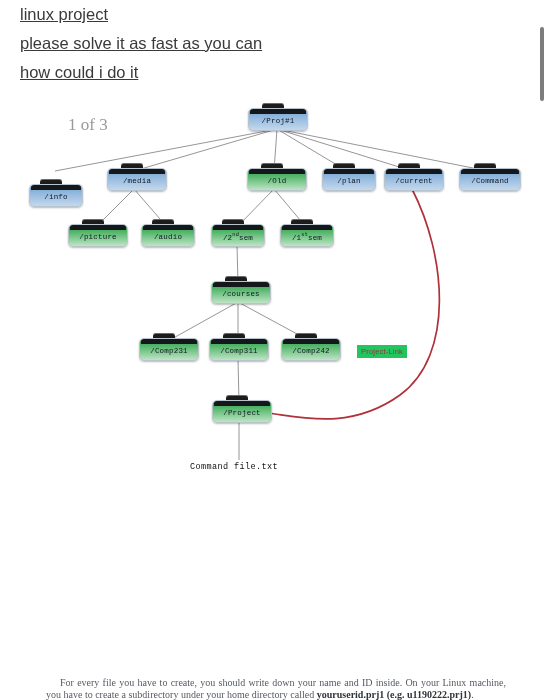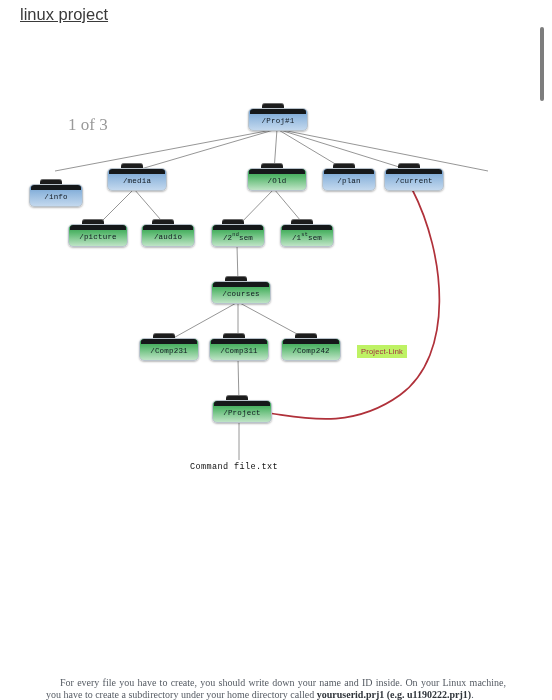--- a/index.html
+++ b/index.html
@@ -71,21 +71,21 @@
   .folder.w58{width:58px;}
   .folder.w58 .body{width:58px;}
   .folder.w58 .tab{left:14px;}
 
   .folder.w60{width:60px;}
   .folder.w60 .body{width:60px;}
   .folder.w60 .tab{left:15px;}
 
   .badge{
     position:absolute;
-    background:#bef264;color:#a03040;
+    background:#22c55e;color:#a03040;
     font-family:"Liberation Sans",sans-serif;
     font-size:7.5px;padding:2px 4px;white-space:nowrap;
     letter-spacing:.2px;
   }
 
   .txt-label{
     position:absolute;
     font-family:"Liberation Mono","DejaVu Sans Mono",monospace;
     font-size:8.5px;color:#111;white-space:nowrap;letter-spacing:.4px;
   }
@@ -96,20 +96,22 @@
     font-size:10px;line-height:11.5px;color:#555b63;text-align:justify;
   }
   .footer b{color:#2f343a;}
   .footer .indent{display:inline-block;width:14px;}
 </style>
 </head>
 <body>
 
 <div class="question">
   <div>linux project</div>
+  <div>please solve it as fast as you can</div>
+  <div>how could i do it</div>
 </div>
 
 <div class="scrollbar-track"></div>
 <div class="scrollbar-thumb"></div>
 
 <div class="diagram">
 
   <svg class="links" viewBox="0 0 552 395">
     <g stroke="#8a8a8a" stroke-width="0.9" fill="none">
 
@@ -172,20 +174,26 @@
     <div class="body">
       <span class="label">/plan</span>
     </div>
   </div>
   <div class="folder blue w58" style="left:384px;top:68px;">
     <div class="tab"></div>
     <div class="body">
       <span class="label">/current</span>
     </div>
   </div>
+  <div class="folder blue w60" style="left:459px;top:68px;">
+    <div class="tab"></div>
+    <div class="body">
+      <span class="label">/Command</span>
+    </div>
+  </div>
 
   <div class="folder green w58" style="left:68px;top:124px;">
     <div class="tab"></div>
     <div class="body">
       <span class="label">/picture</span>
     </div>
   </div>
   <div class="folder green" style="left:141px;top:124px;">
     <div class="tab"></div>
     <div class="body">

